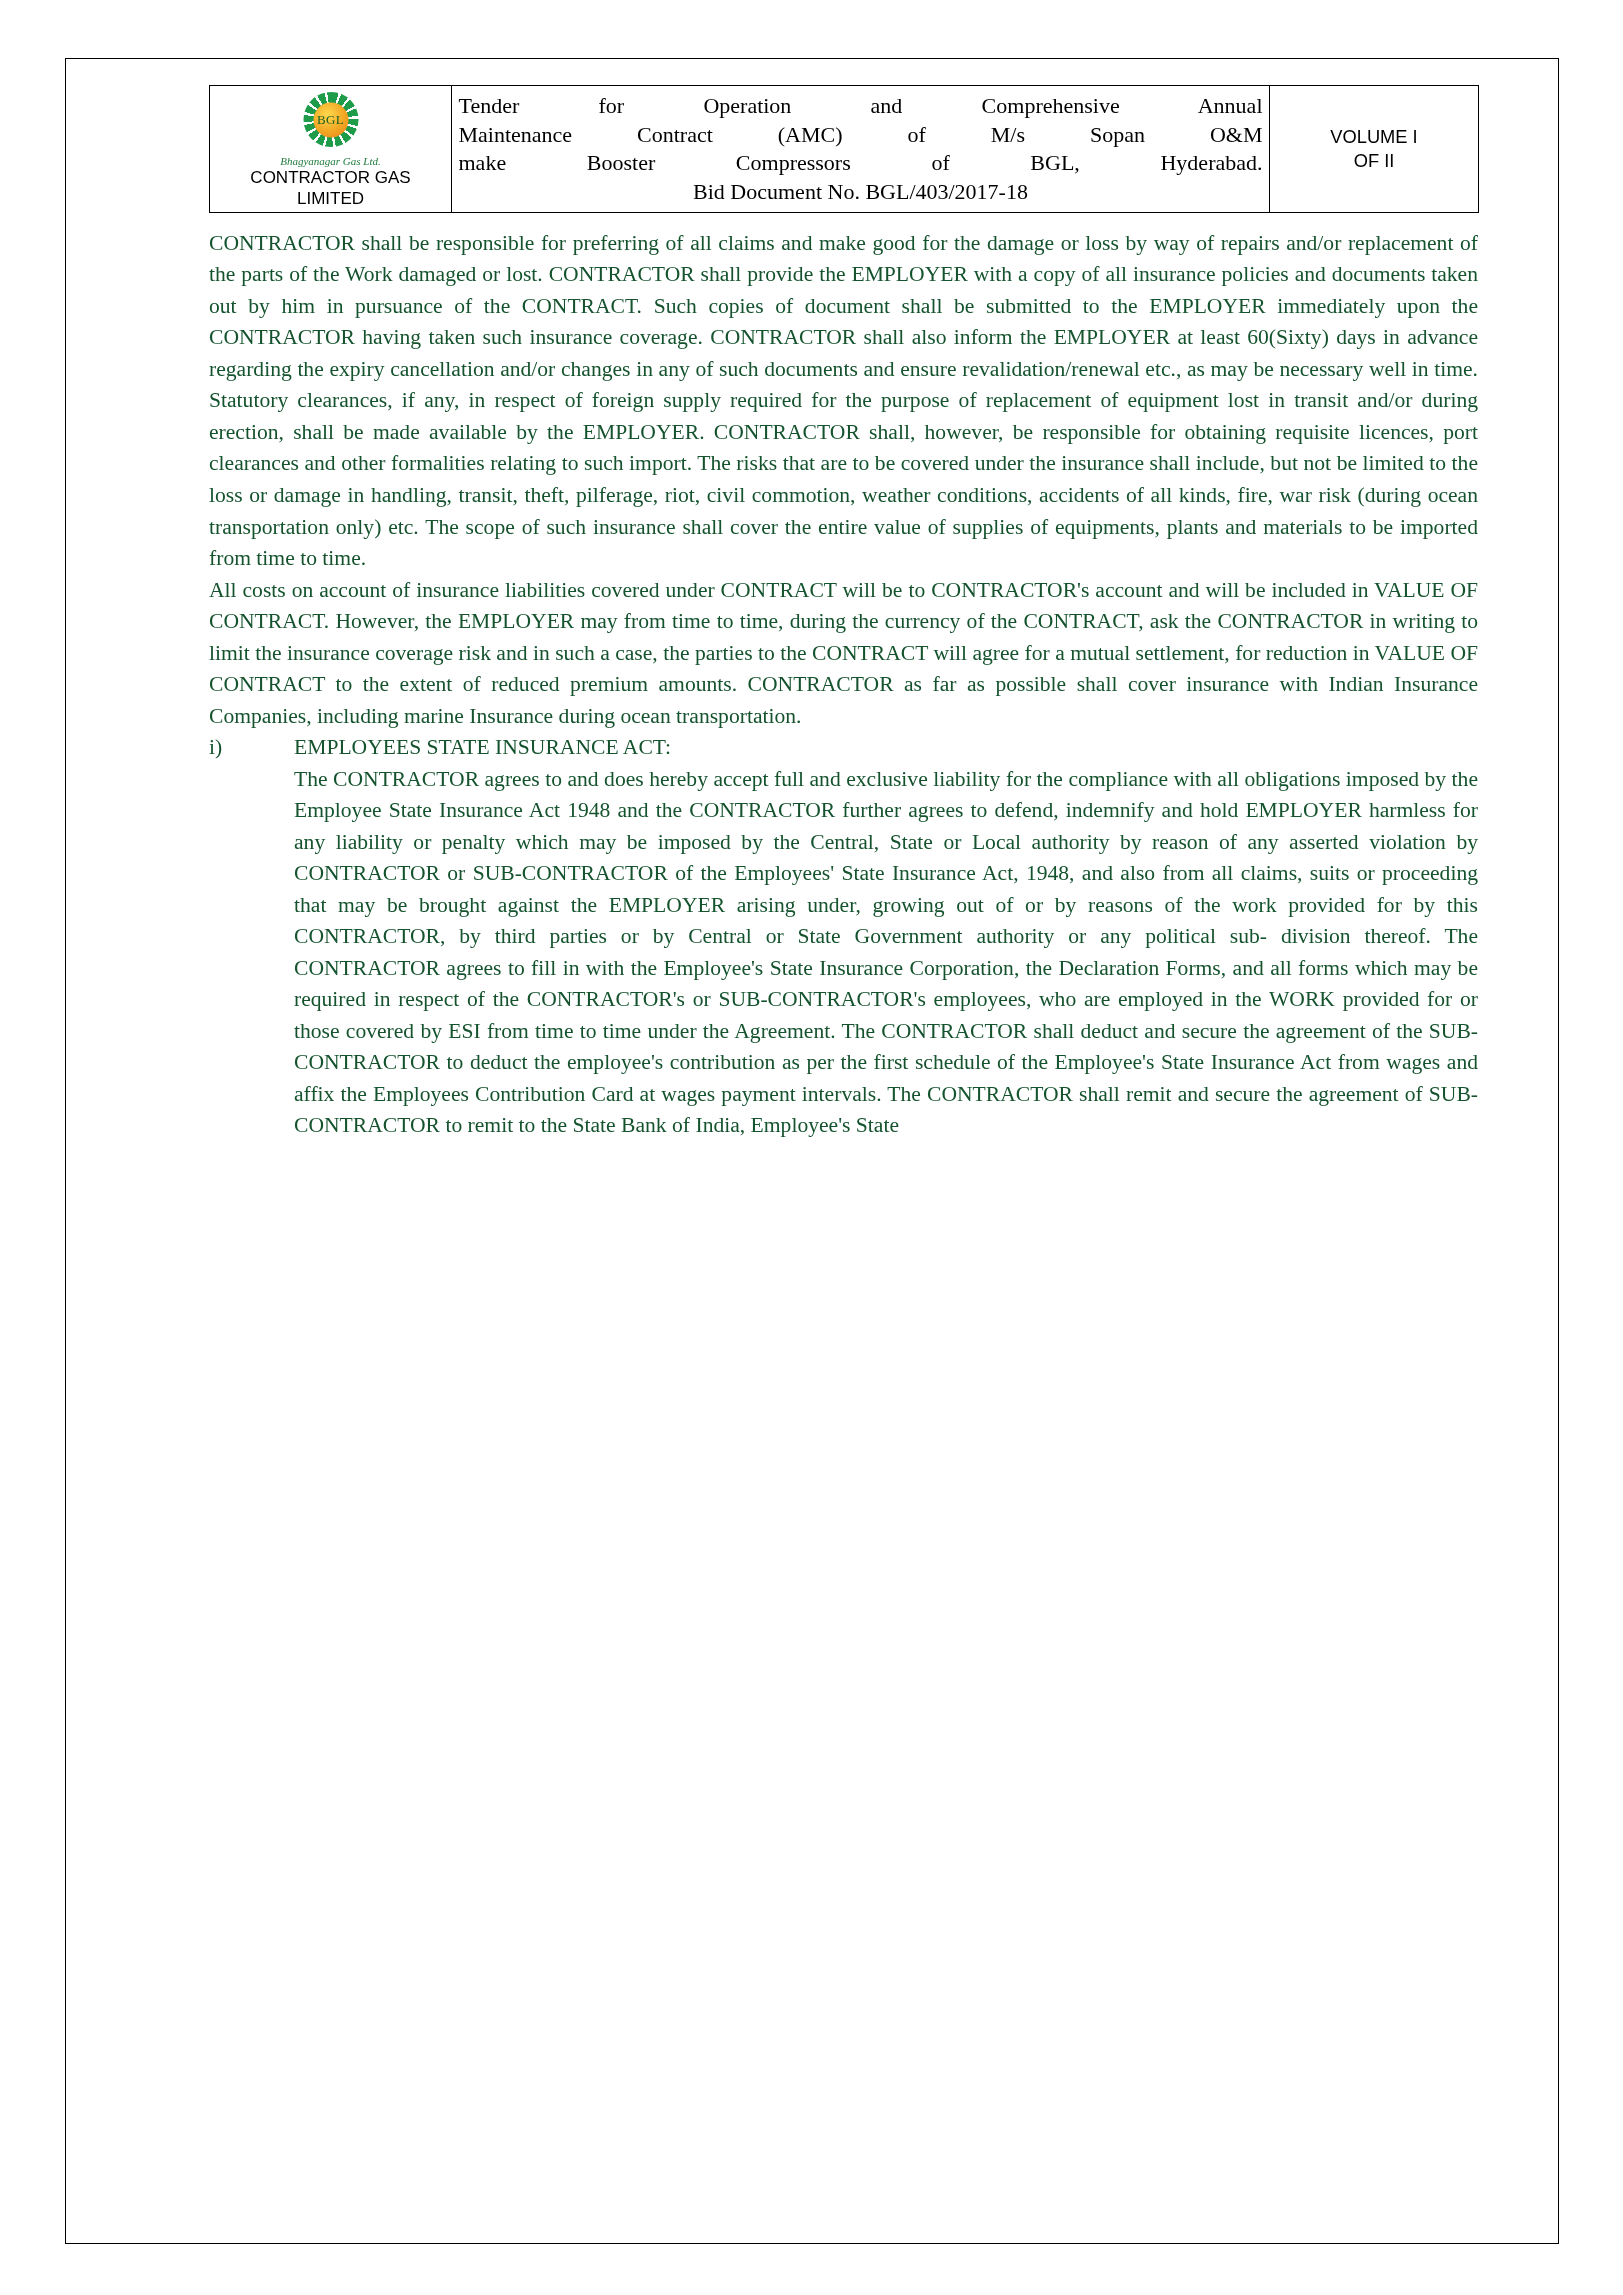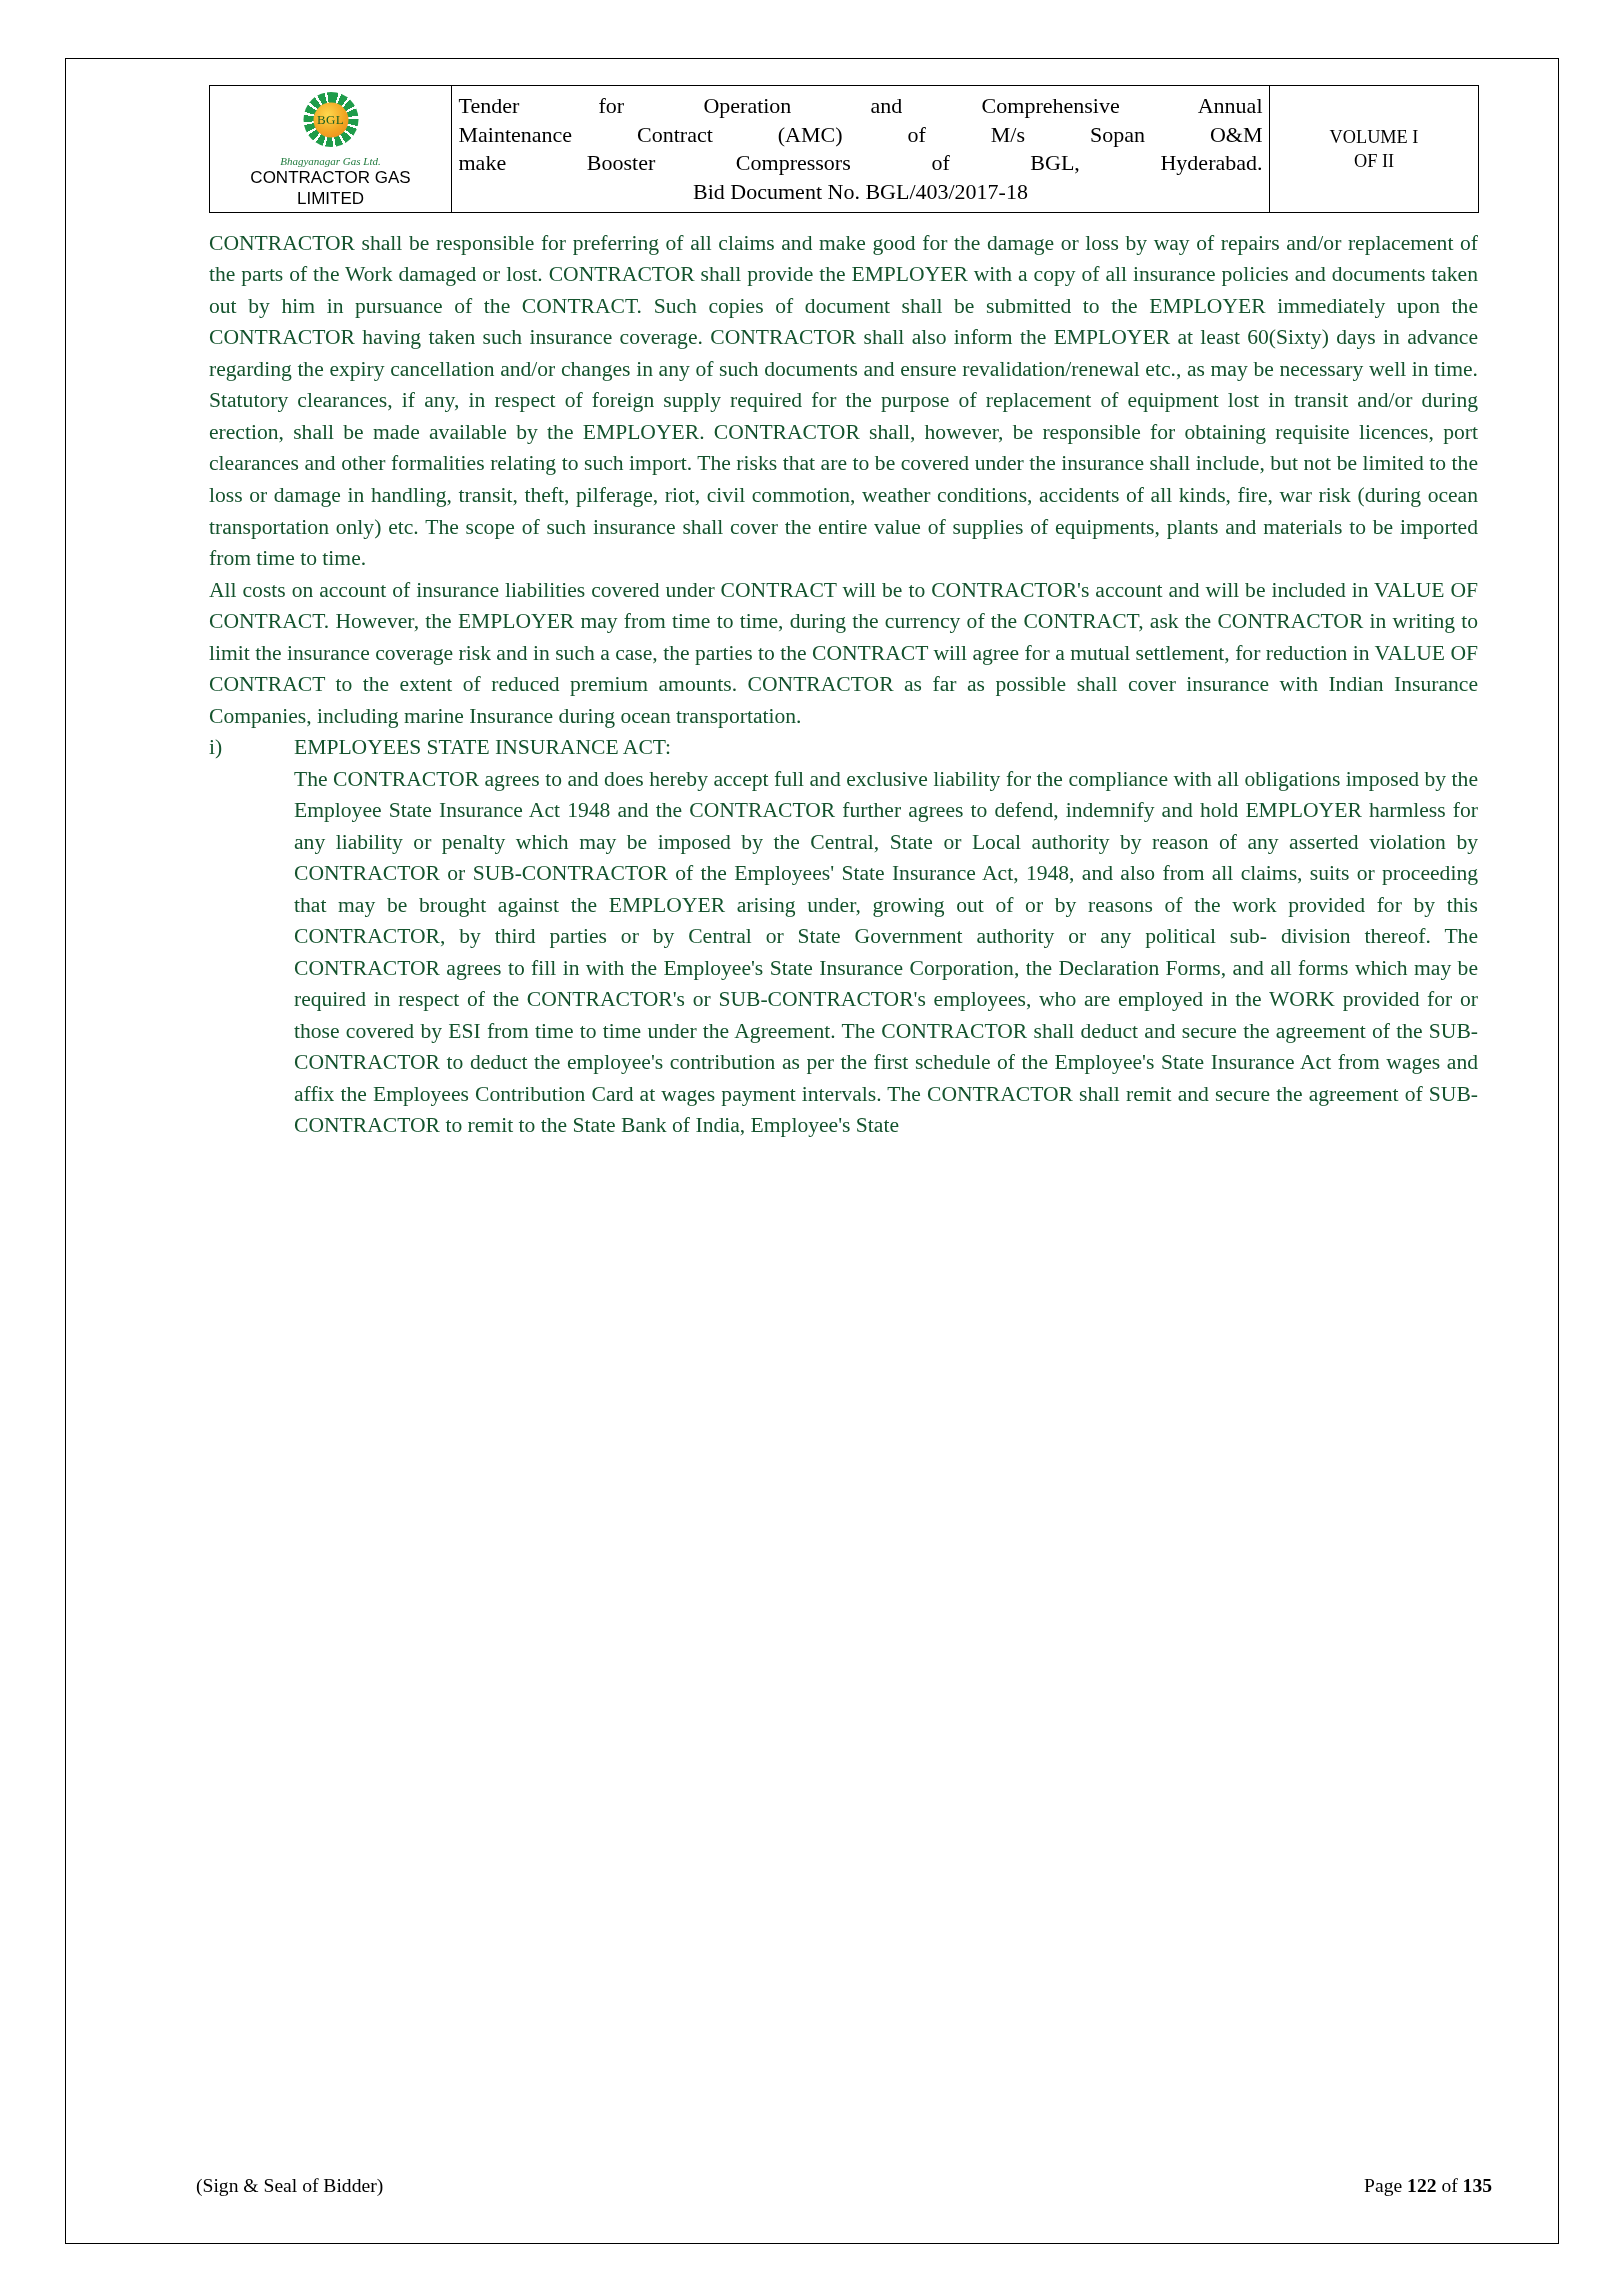--- a/index.html
+++ b/index.html
@@ -133,21 +133,21 @@
     text-align-last: justify;
     padding: 6.5px 9.2px;
   }
   .title-cell .line-center {
     text-align: center;
     text-align-last: center;
   }
   .vol-cell {
     width: 209px;
     text-align: center;
-    font-family: Liberation Serif, serif;
+    font-family: Liberation Sans, sans-serif;
     font-size: 18.3px;
     line-height: 1.35;
   }
 
   
   .body-text {
     margin-top: 14.4px;
     font-size: 21.6px;
     line-height: 1.46;
     text-align: justify;
@@ -236,20 +236,14 @@
       <div class="list-row">
         <div class="list-marker">i)</div>
         <div class="list-heading">EMPLOYEES STATE INSURANCE ACT:</div>
       </div>
 
       <div class="indent-block">The CONTRACTOR agrees to and does hereby accept full and exclusive liability for the compliance with all obligations imposed by the Employee State Insurance Act 1948 and the CONTRACTOR further agrees to defend, indemnify and hold EMPLOYER harmless for any liability or penalty which may be imposed by the Central, State or Local authority by reason of any asserted violation by CONTRACTOR or SUB-CONTRACTOR of the Employees' State Insurance Act, 1948, and also from all claims, suits or proceeding that may be brought against the EMPLOYER arising under, growing out of or by reasons of the work provided for by this CONTRACTOR, by third parties or by Central or State Government authority or any political sub- division thereof. The CONTRACTOR agrees to fill in with the Employee's State Insurance Corporation, the Declaration Forms, and all forms which may be required in respect of the CONTRACTOR's or SUB-CONTRACTOR's employees, who are employed in the WORK provided for or those covered by ESI from time to time under the Agreement. The CONTRACTOR shall deduct and secure the agreement of the SUB-CONTRACTOR to deduct the employee's contribution as per the first schedule of the Employee's State Insurance Act from wages and affix the Employees Contribution Card at wages payment intervals. The CONTRACTOR shall remit and secure the agreement of SUB-CONTRACTOR to remit to the State Bank of India, Employee's State</div>
     </div>
 
   </div>
 
-  <div class="footer">
-    <div class="left">(Sign &amp; Seal of Bidder)</div>
-    <div class="right">
-      <span>Page </span><b>122</b><span> of </span><b>135</b>
-    </div>
-  </div>
 </div>
 
 
 </body></html>

